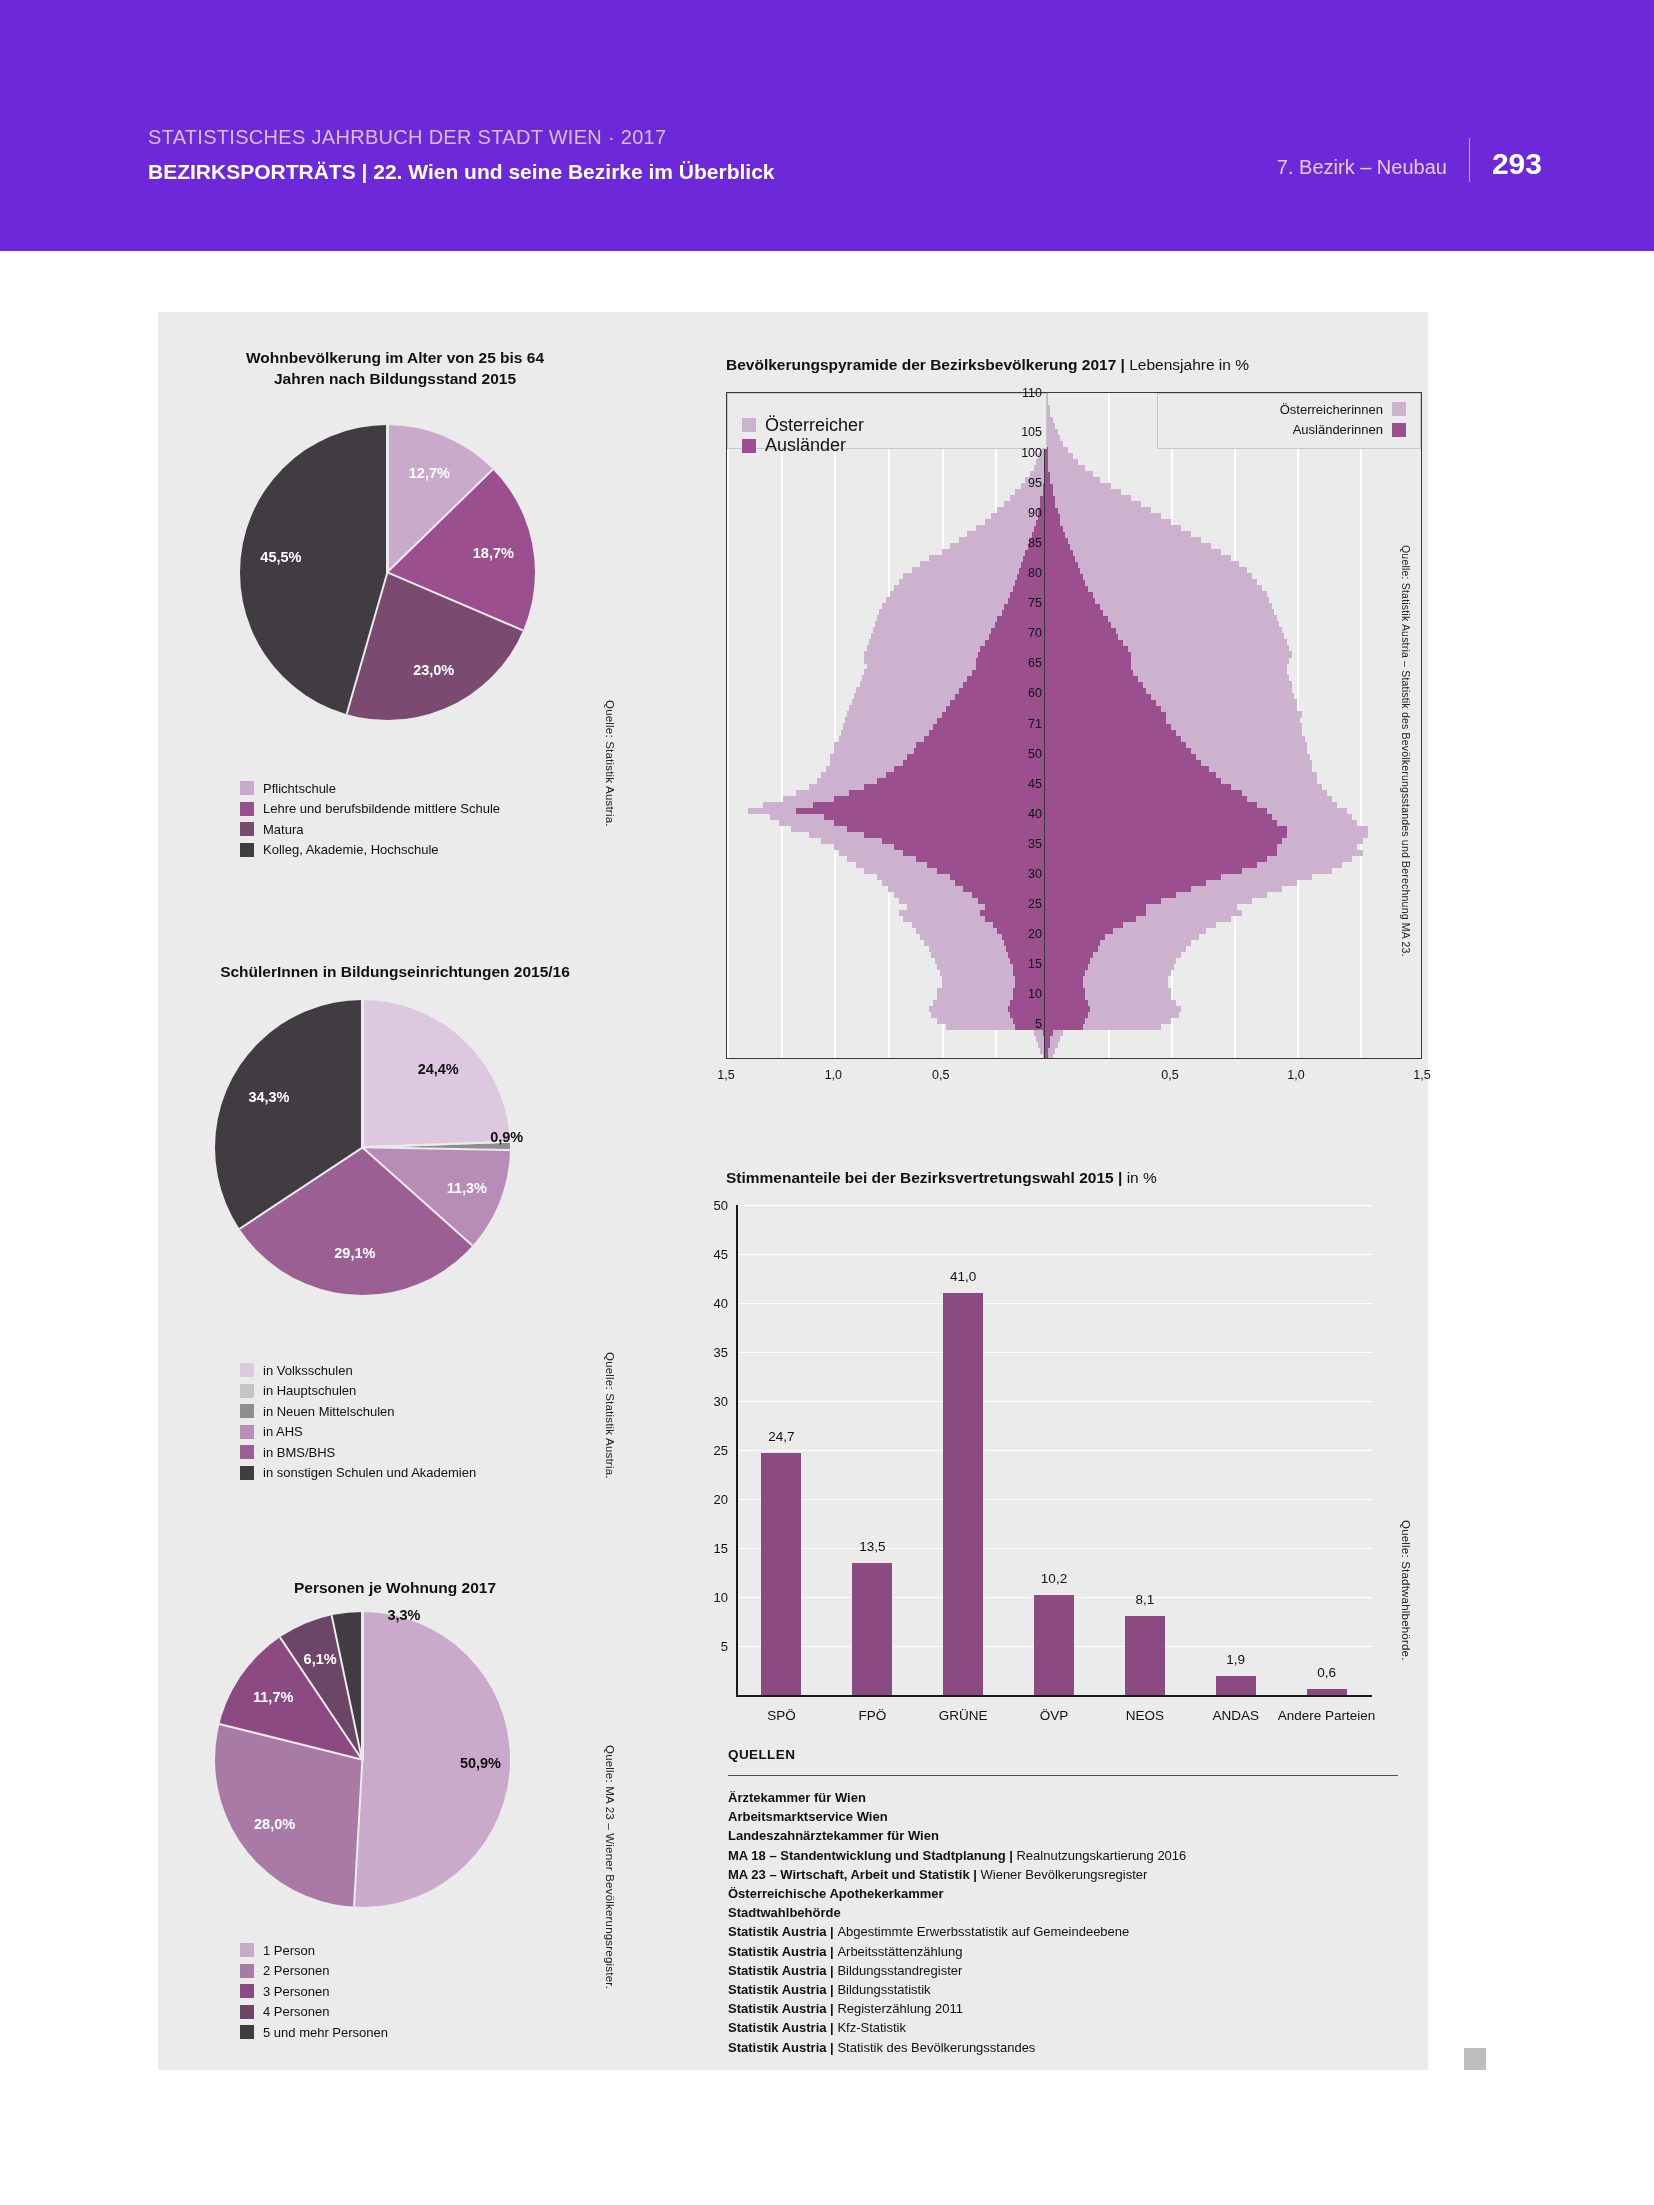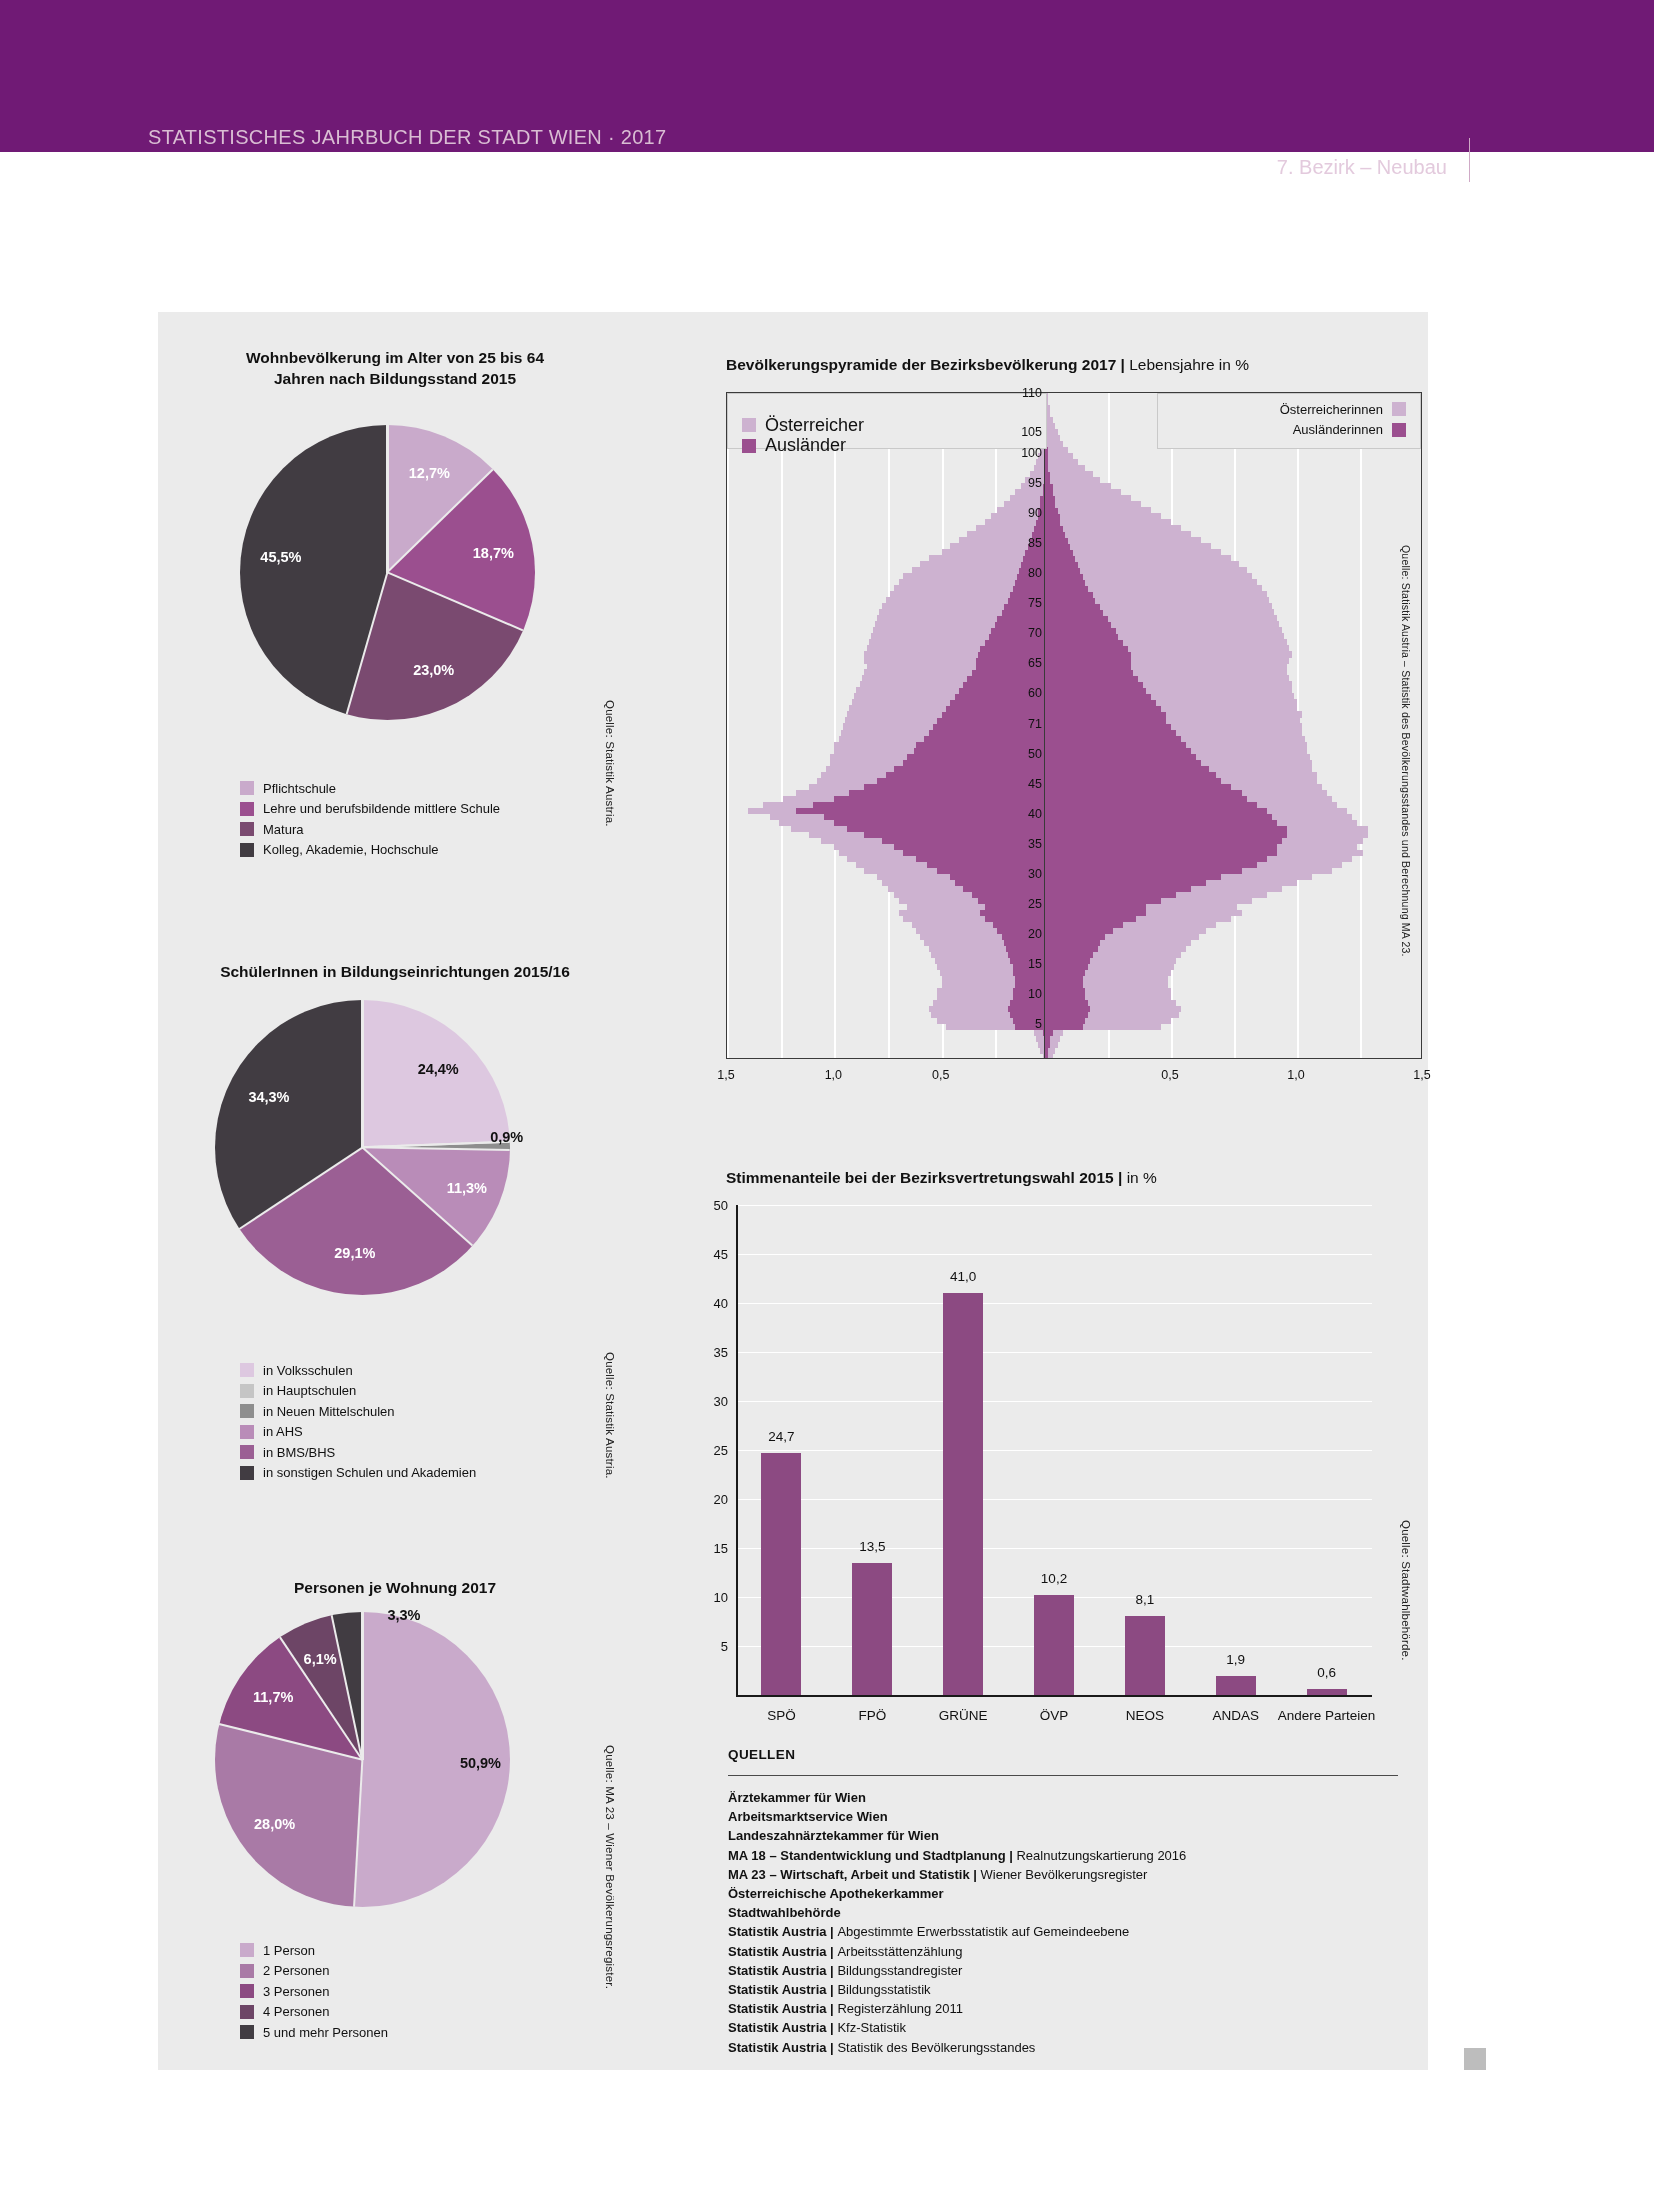--- a/index.html
+++ b/index.html
@@ -6,36 +6,36 @@
   body{
     width:1654px;height:2205px;
     background:#ffffff;
     font-family:"Liberation Sans", sans-serif;
     color:#1a1a1a;
     position:relative;
     overflow:hidden;
   }
   
   .header{
-    position:absolute;left:0;top:0;width:1654px;height:152px;
-    background:#701a75;
+    position:absolute;left:0;top:0;width:1654px;height:251px;
+    background:#6d28d9;
   }
   .hdr-line1{
     position:absolute;left:148px;top:126px;
     font-size:20px;letter-spacing:.3px;color:#d9bdd3;
     font-family:"Liberation Sans", sans-serif;
     font-stretch:condensed;
     white-space:nowrap;
   }
   .hdr-line2{
     position:absolute;left:148px;top:160px;
     font-size:21px;color:#ffffff;font-weight:bold;
     white-space:nowrap;
   }
-  .hdr-line2 .reg{font-weight:bold;text-decoration:underline;}
+  .hdr-line2 .reg{font-weight:bold;}
   .hdr-right{
     position:absolute;right:112px;top:130px;
     font-size:20px;color:#ffffff;white-space:nowrap;
     display:flex;align-items:baseline;gap:0;
   }
   .hdr-district{color:#e3cadd;font-size:20px;}
   .hdr-sep{
     display:inline-block;width:1px;height:44px;background:#cfa9c6;
     margin:0 22px;position:relative;top:8px;
   }

